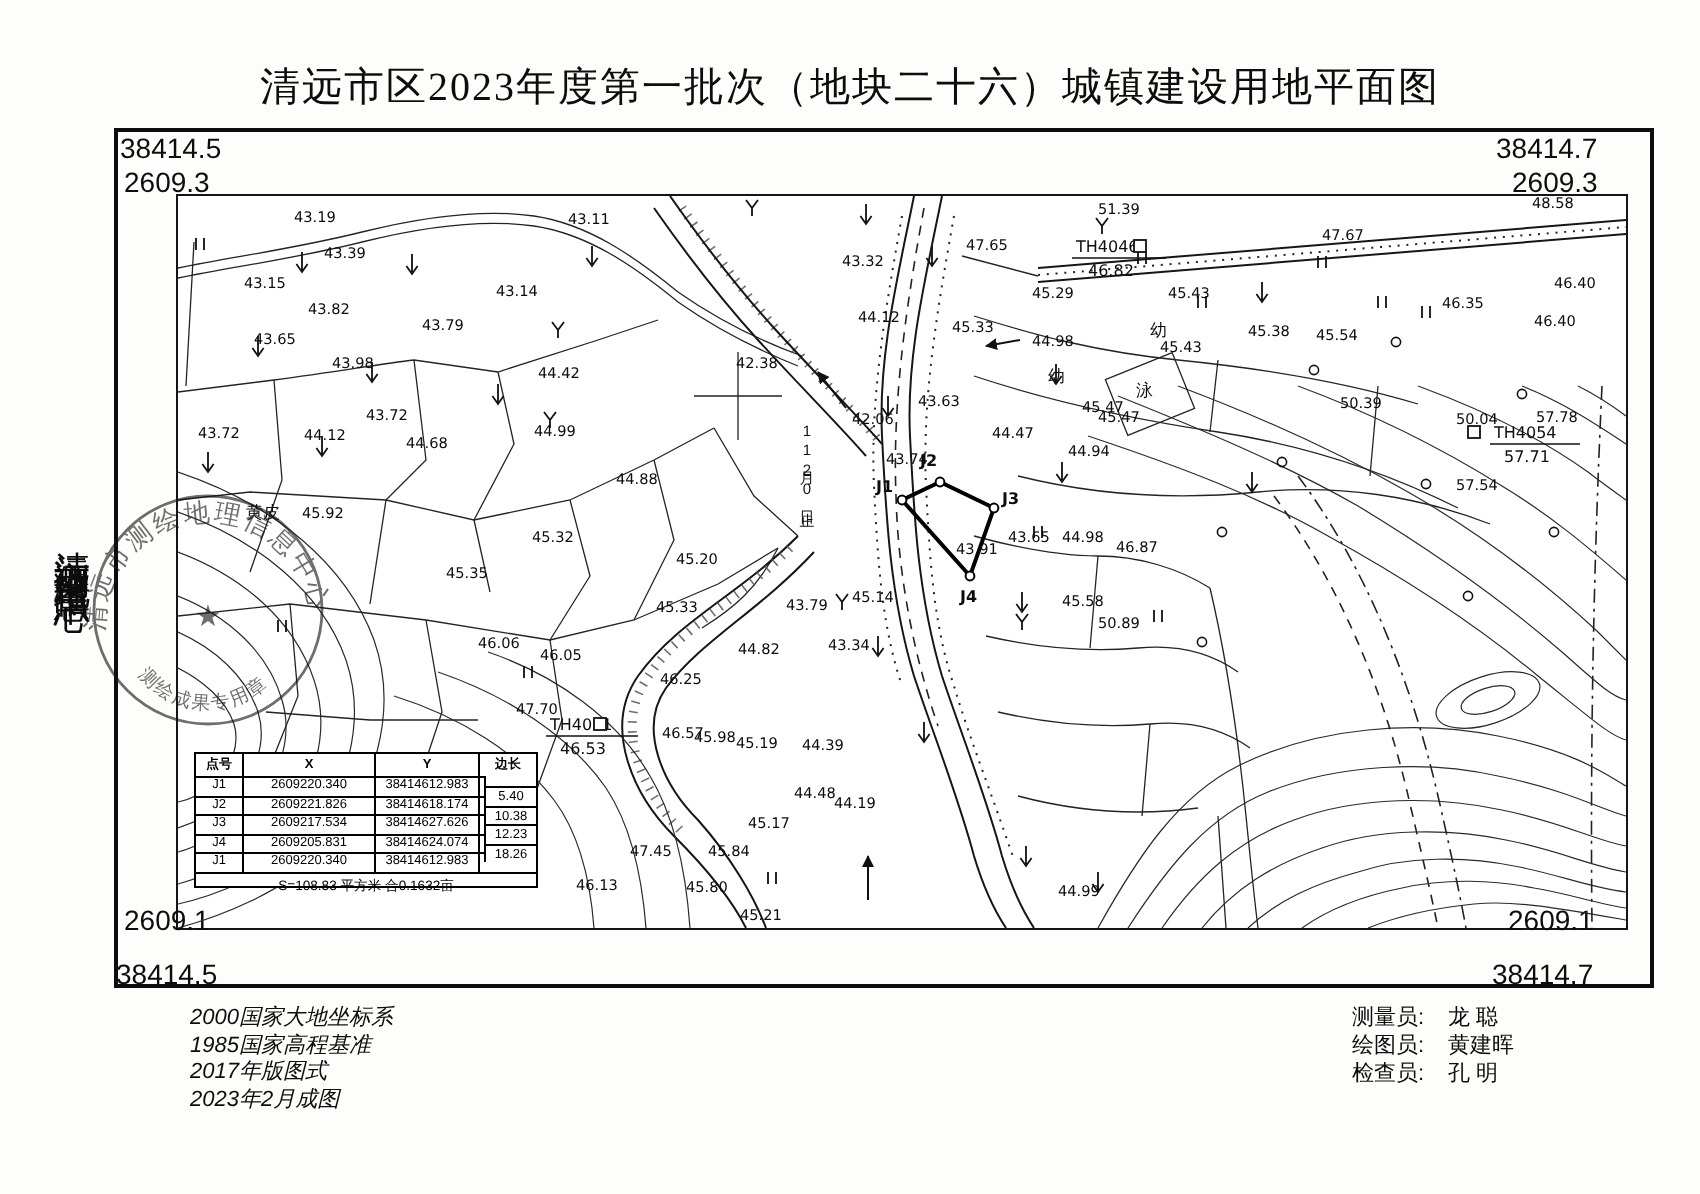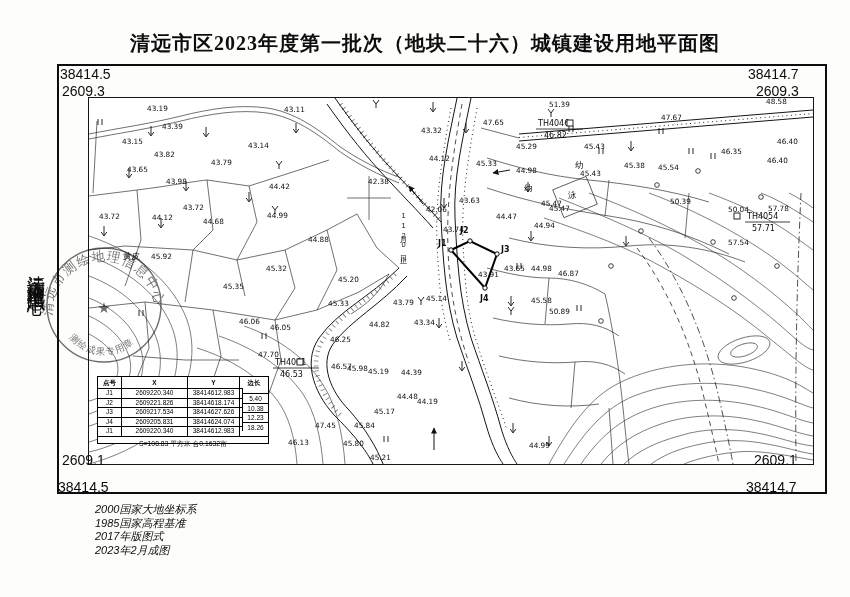--- a/index.html
+++ b/index.html
@@ -1,20 +1,20 @@
 <!DOCTYPE html>
 <html><head>
 <meta charset="utf-8">
 <style>
   html,body{margin:0;padding:0;background:#888;}
   .page{position:relative;width:850px;height:597px;background:#fdfdfb;overflow:hidden;
         font-family:"Liberation Sans","DejaVu Sans",sans-serif;color:#111;}
   .title{position:absolute;left:0;top:30px;width:100%;text-align:center;
          font-family:"Liberation Serif","DejaVu Serif",serif;
-         font-size:20px;font-weight:bold;letter-spacing:1px;color:#0d0d0d;}
+         font-size:20px;font-weight:normal;letter-spacing:1px;color:#0d0d0d;}
   .outer-frame{position:absolute;left:57px;top:64px;width:770px;height:430px;
                border:2.5px solid #0d0d0d;box-sizing:border-box;}
   .inner-frame{position:absolute;left:88px;top:97px;width:726px;height:368px;
                border:1px solid #151515;box-sizing:border-box;background:#fff;}
   .corner{position:absolute;font-size:14px;color:#0d0d0d;white-space:nowrap;}
   #map-svg{position:absolute;left:89px;top:98px;}
   #map-svg text{font-family:"DejaVu Sans",sans-serif;fill:#0d0d0d;}
   #map-svg text.spot{font-size:7.3px;}
   #map-svg text.cjk{font-size:8.5px;}
   #map-svg text.plotlbl{font-size:8px;font-weight:bold;}
@@ -456,13 +456,27 @@
   <div class="side-text">清远市测绘地理信息中心</div>
 
   <div class="road-note">11月20日止</div>
 
   <div class="datum">
     <div>2000国家大地坐标系</div>
     <div>1985国家高程基准</div>
     <div>2017年版图式</div>
     <div>2023年2月成图</div>
   </div>
+  <div class="credits">
+    <div class="row">
+      <span class="role">测量员:</span>
+      <span>龙  聪</span>
+    </div>
+    <div class="row">
+      <span class="role">绘图员:</span>
+      <span>黄建晖</span>
+    </div>
+    <div class="row">
+      <span class="role">检查员:</span>
+      <span>孔  明</span>
+    </div>
+  </div>
 </div>
 
 </body></html>

